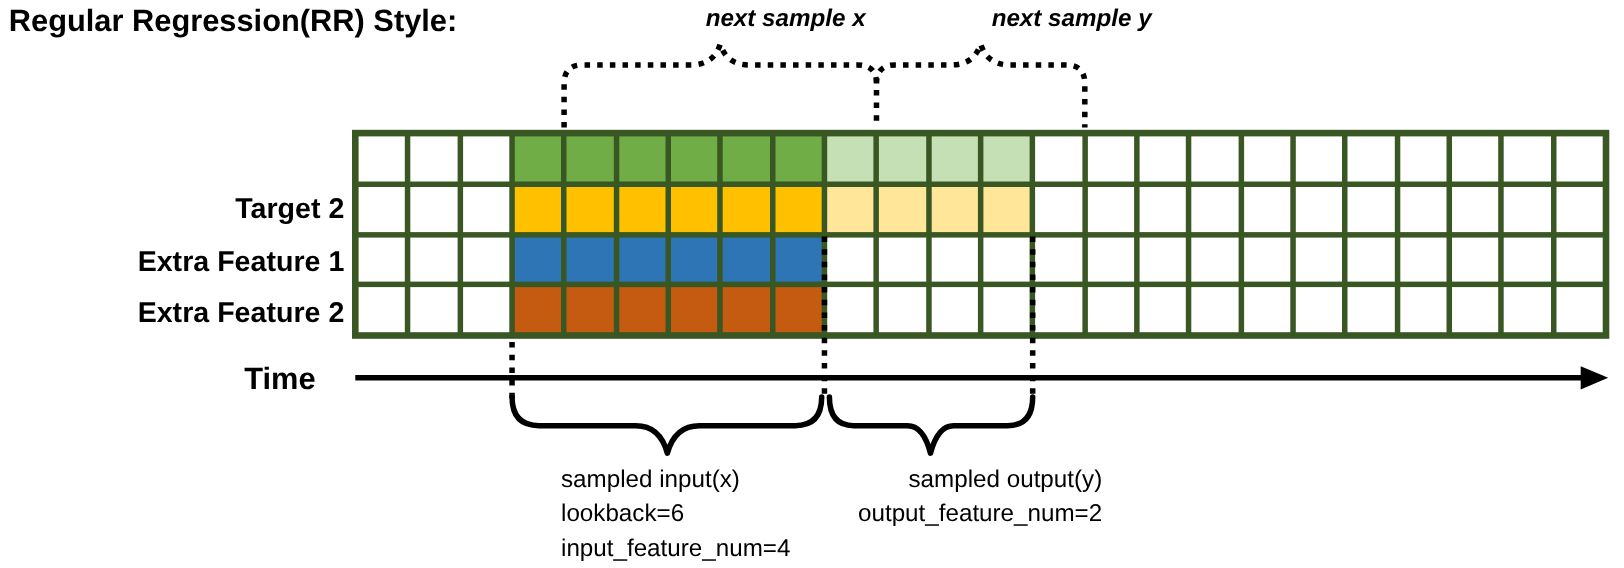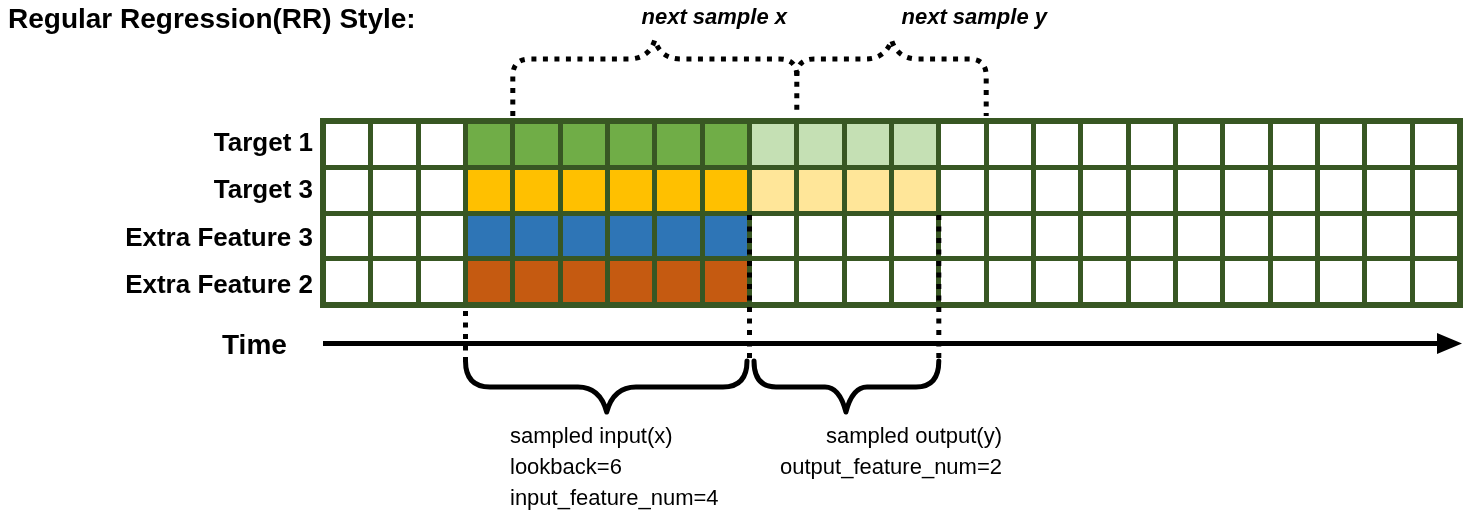--- a/index.html
+++ b/index.html
@@ -52,23 +52,22 @@
 </head>
 <body>
 
 <div id="canvas">
 
   <div class="title">Regular Regression(RR) Style:</div>
 
   <div class="brace-label" style="left:487px;">next sample x</div>
   <div class="brace-label" style="left:747px;">next sample y</div>
 
-  <div class="row-label" style="top:127px;">Target 1</div>
-  <div class="row-label" style="top:174px;">Target 3</div>
-  <div class="row-label" style="top:222px;">Extra Feature 3</div>
+  <div class="row-label" style="top:174px;">Target 2</div>
+  <div class="row-label" style="top:222px;">Extra Feature 1</div>
   <div class="row-label" style="top:269px;">Extra Feature 2</div>
 
   <div id="grid" style="background: rgb(56, 87, 35); grid-template-columns: repeat(24, 1fr); grid-template-rows: repeat(4, 1fr);">
       <div class="cell" style="background: rgb(255, 255, 255);"></div>
       <div class="cell" style="background: rgb(255, 255, 255);"></div>
       <div class="cell" style="background: rgb(255, 255, 255);"></div>
       <div class="cell" style="background: rgb(112, 173, 71);"></div>
       <div class="cell" style="background: rgb(112, 173, 71);"></div>
       <div class="cell" style="background: rgb(112, 173, 71);"></div>
       <div class="cell" style="background: rgb(112, 173, 71);"></div>

